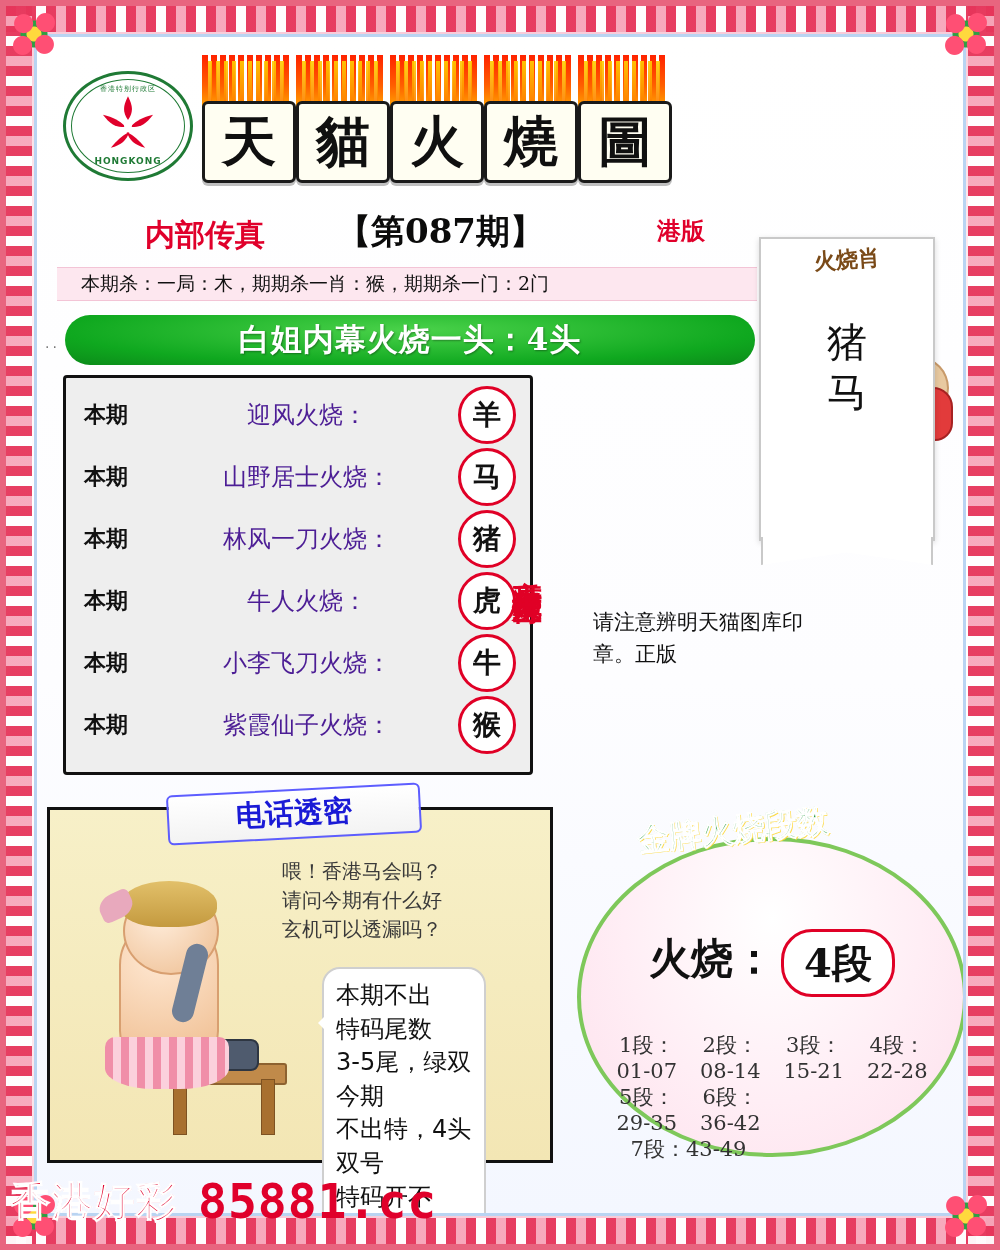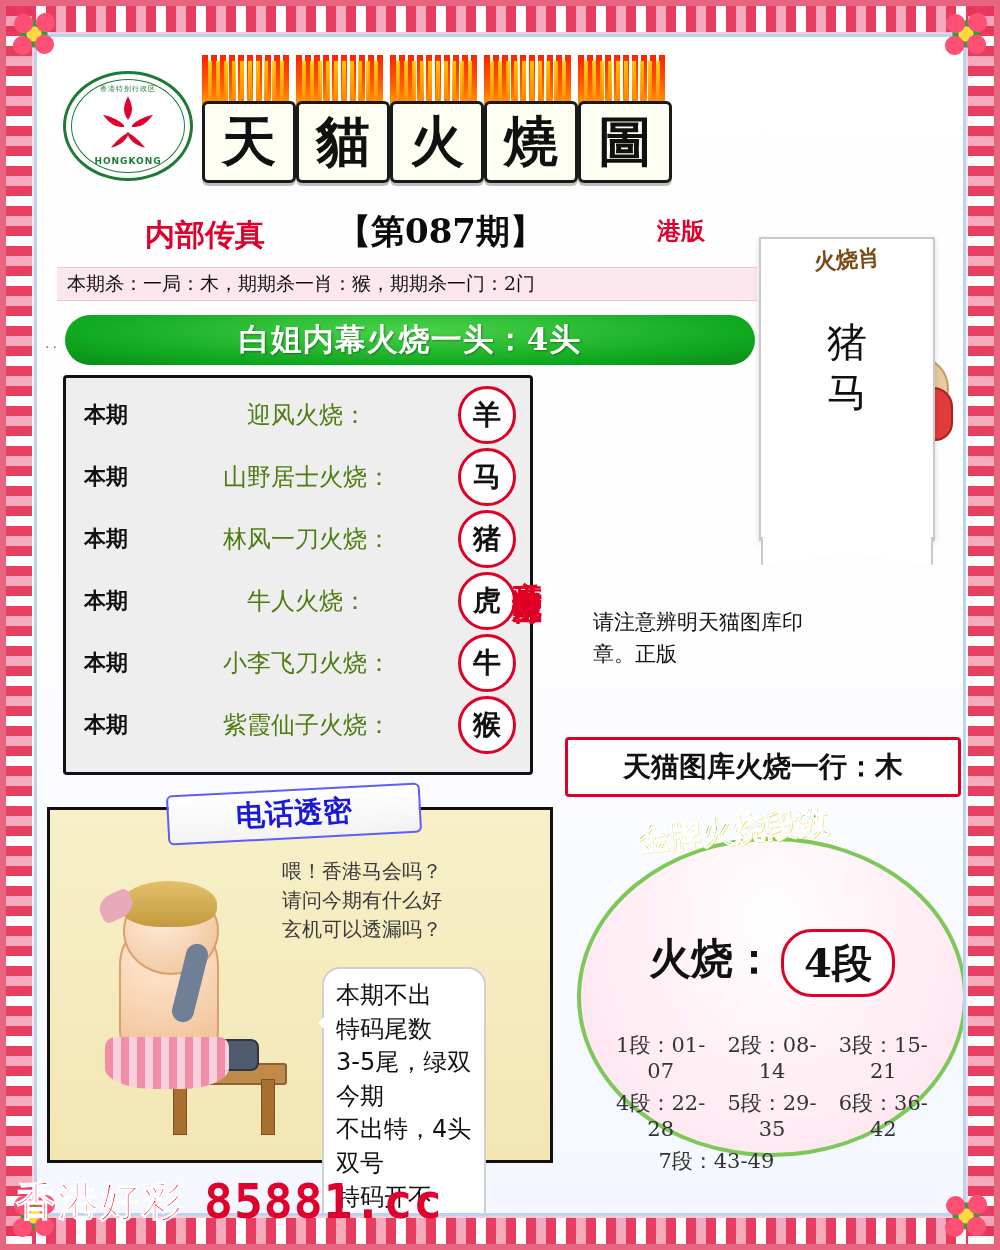--- a/index.html
+++ b/index.html
@@ -159,21 +159,21 @@
     font-family: Liberation Serif, serif;
   }
 
   .kill-bar {
     position: absolute; left: 20px; top: 230px;
     width: 700px; height: 34px;
     background: #fde7ef;
     border-top: 1px solid #f3c4d6;
     border-bottom: 1px solid #f3c4d6;
     display: flex; align-items: center;
-    padding-left: 10px;
+    padding-left: 24px;
     box-sizing: border-box;
     font-size: 19px; color: #111;
     font-family: "DejaVu Serif","Liberation Serif",serif;
   }
 
   .green-pill {
     position: absolute; left: 28px; top: 278px;
     width: 690px; height: 50px;
     background: radial-gradient(ellipse at 50% 30%, #4ad24a 0%, #0fa81f 70%, #0b8a19 100%);
     border-radius: 25px;
@@ -206,21 +206,21 @@
     box-sizing: border-box;
     font-family: "DejaVu Serif","Liberation Serif",serif;
   }
   .row-tag {
     font-size: 22px; font-weight: bold; color: #111;
     width: 72px; flex: none;
   }
   .row-text {
     flex: 1;
     text-align: center;
-    font-size: 24px; color: #4d7c0f;
+    font-size: 24px; color: #4c1d95;
     font-family: "DejaVu Serif","Liberation Serif",serif;
   }
   .row-ball {
     width: 52px; height: 52px; flex: none;
     border: 3px solid #e00026;
     border-radius: 50%;
     background: #ffffff;
     display: flex; align-items: center; justify-content: center;
     font-size: 28px; font-weight: bold; color: #111;
     font-family: "DejaVu Serif","Liberation Serif",serif;
@@ -482,36 +482,36 @@
     border: 3px solid #e00026;
     border-radius: 31px;
     display: flex; align-items: center; justify-content: center;
     font-size: 40px; font-weight: bold; color: #111;
     font-family: "DejaVu Serif","Liberation Serif",serif;
     margin-top: 8px;
   }
   .seg-grid {
     position: absolute; left: 24px; right: 24px; top: 190px;
     display: grid;
-    grid-template-columns: 1fr 1fr 1fr;
-    row-gap: 6px;
+    grid-template-columns: 1fr 1fr 1fr 1fr;
+    row-gap: 0;
     text-align: center;
     font-size: 21px; color: #333;
     font-family: "DejaVu Serif","Liberation Serif",serif;
   }
   .seg-grid .full {
     grid-column: 1 / span 2;
   }
 
   
   .footer {
     position: absolute; left: 0; right: 0; bottom: 8px;
     height: 70px;
     display: flex; align-items: center;
-    padding-left: 10px;
+    padding-left: 4px;
     z-index: 7;
   }
   .footer-cn {
     font-size: 40px; font-weight: bold; color: #e0002b;
     -webkit-text-stroke: 1px #ffffff;
     font-family: "DejaVu Serif","Liberation Serif",serif;
     letter-spacing: 2px;
   }
   .footer-url {
     margin-left: 20px;
@@ -638,21 +638,20 @@
       </div>
 
       <div class="scroll">
         <div class="scroll-title">火烧肖</div>
         <div class="scroll-animals" style="white-space:pre-line;">猪
 马</div>
       </div>
 
       <div class="notice">请注意辨明天猫图库印章。正版</div>
 
-      <div class="row-banner">天猫图库火烧一行：木</div>
 
       <div class="phone-panel"></div>
       <div class="phone-title">电话透密</div>
       <div class="baby-phone">
         <div class="bp-table"></div>
         <div class="bp-leg1"></div>
         <div class="bp-leg2"></div>
         <div class="bp-telset"></div>
         <div class="bp-body"></div>
         <div class="bp-skirt"></div>

